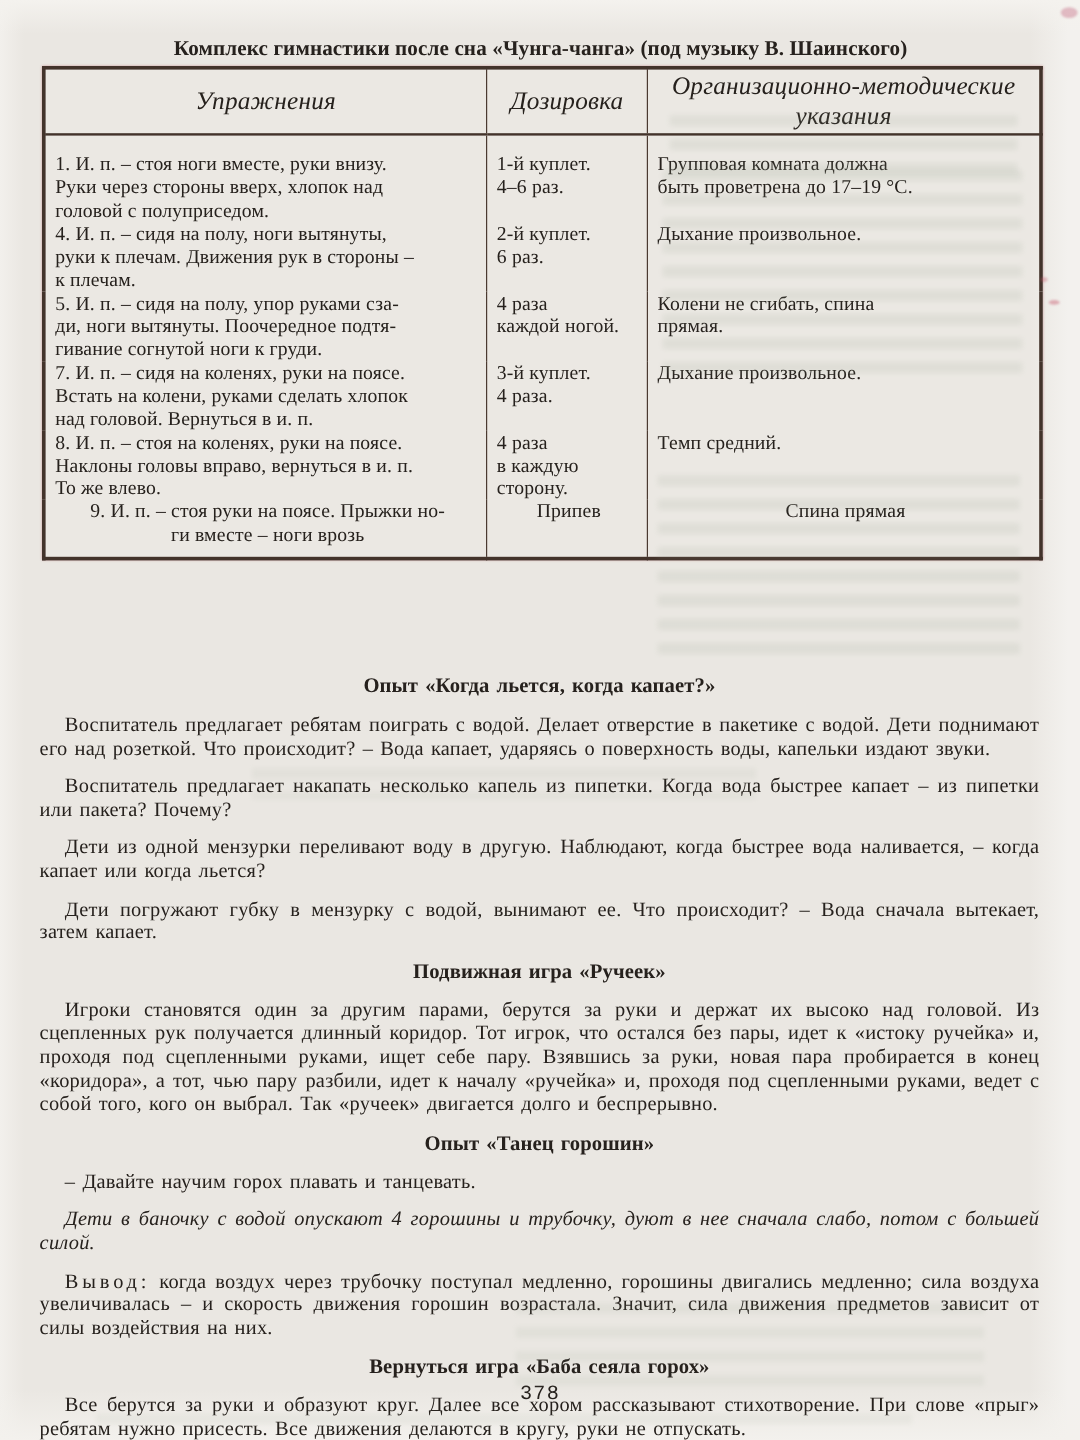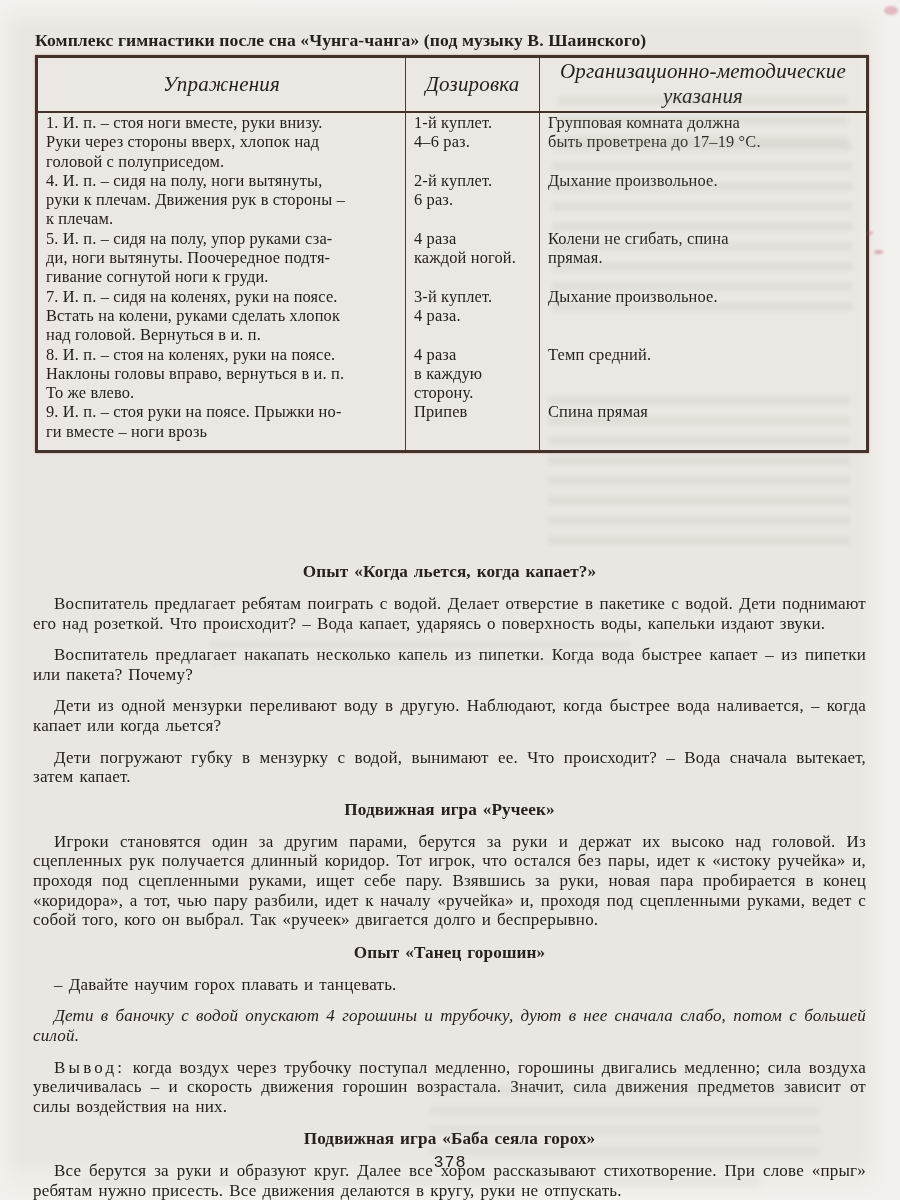--- a/index.html
+++ b/index.html
@@ -9,21 +9,21 @@
     font-family:"Liberation Serif","DejaVu Serif",serif;
     color:var(--ink,#26211d);
     background:
       linear-gradient(180deg,#f4f2ee 0px,rgba(244,242,238,0) 28px,rgba(244,242,238,0) 1158px,#f3f1ed 1200px),
       linear-gradient(90deg,#f2f0ec 0px,rgba(242,240,236,0) 20px,rgba(242,240,236,0) 858px,#f3f1ee 890px),
       var(--paper,#eae7e2);
   }
   
   .title{
     position:absolute;top:30px;left:35px;width:831px;
-    font-weight:bold;font-size:17.6px;letter-spacing:.1px;
+    text-align:center;font-weight:bold;font-size:17.6px;letter-spacing:.1px;
   }
   
   table.gym{
     position:absolute;top:55px;left:35px;width:831px;
     border-collapse:collapse;table-layout:fixed;
     border:3px solid var(--table_border,#43332b);
     box-shadow:0 0 2px rgba(165,60,75,.45);
     background:rgba(255,255,255,.06);
   }
   table.gym th{
@@ -31,22 +31,22 @@
     padding:1px 4px 2px;text-align:center;
     border-bottom:2.6px solid var(--table_border,#43332b);
     font-style:italic;
   }
   table.gym th+th, table.gym td+td{border-left:1.8px solid #4a3a31;}
   table.gym td{
     vertical-align:top;white-space:pre-line;
     font-size:16.4px;line-height:19.3px;letter-spacing:.15px;
     padding:0 5px 0 8px;
   }
-  table.gym tbody tr:first-child td{padding-top:0;}
-  table.gym tbody tr:last-child td{padding-bottom:9px;}
+  table.gym tbody tr:first-child td{padding-top:14px;}
+  table.gym tbody tr:last-child td{padding-bottom:9px;text-align:center;}
   
   .content{
     position:absolute;top:561px;left:21px;width:857px;
     font-size:17px;line-height:19.6px;letter-spacing:.2px;word-spacing:1.5px;
     text-align:justify;
   }
   .sec{margin:0 0 3px;}
   .sec h3{margin:0;font-size:17.2px;line-height:21px;text-align:center;font-weight:bold;letter-spacing:.1px;}
   .sec p{margin:12px;text-indent:21px;}
   .ital{font-style:italic;}
@@ -150,21 +150,21 @@
     </div>
 
     <div class="sec">
       <h3>Опыт «Танец горошин»</h3>
       <p>– Давайте научим горох плавать и танцевать.</p>
       <p class="ital">Дети в баночку с водой опускают 4 горошины и трубочку, дуют в нее сначала слабо, потом с большей силой.</p>
       <p><span class="concl-label">Вывод:</span><span> когда воздух через трубочку поступал медленно, горошины двигались медленно; сила воздуха увеличивалась – и скорость движения горошин возрастала. Значит, сила движения предметов зависит от силы воздействия на них.</span></p>
     </div>
 
     <div class="sec">
-      <h3>Подвижная игра «Баба сеяла горох»</h3>
+      <h3>Вернуться игра «Баба сеяла горох»</h3>
       <p>Все берутся за руки и образуют круг. Далее все хором рассказывают стихотворение. При слове «прыг» ребятам нужно присесть. Все движения делаются в кругу, руки не отпускать.</p>
       <p class="verse"><span>Прыг </span><span class="ital">(приседают)</span><span> – скок </span><span class="ital">(встают)</span><span>.</span></p>
       <p class="verse">Баба сеяла горох.</p>
     </div>
 
   </div>
 
   <div class="pageno">378</div>
 
   <div class="ghost" style="left:558px;top:96px;width:290px;height:56px;"></div>

